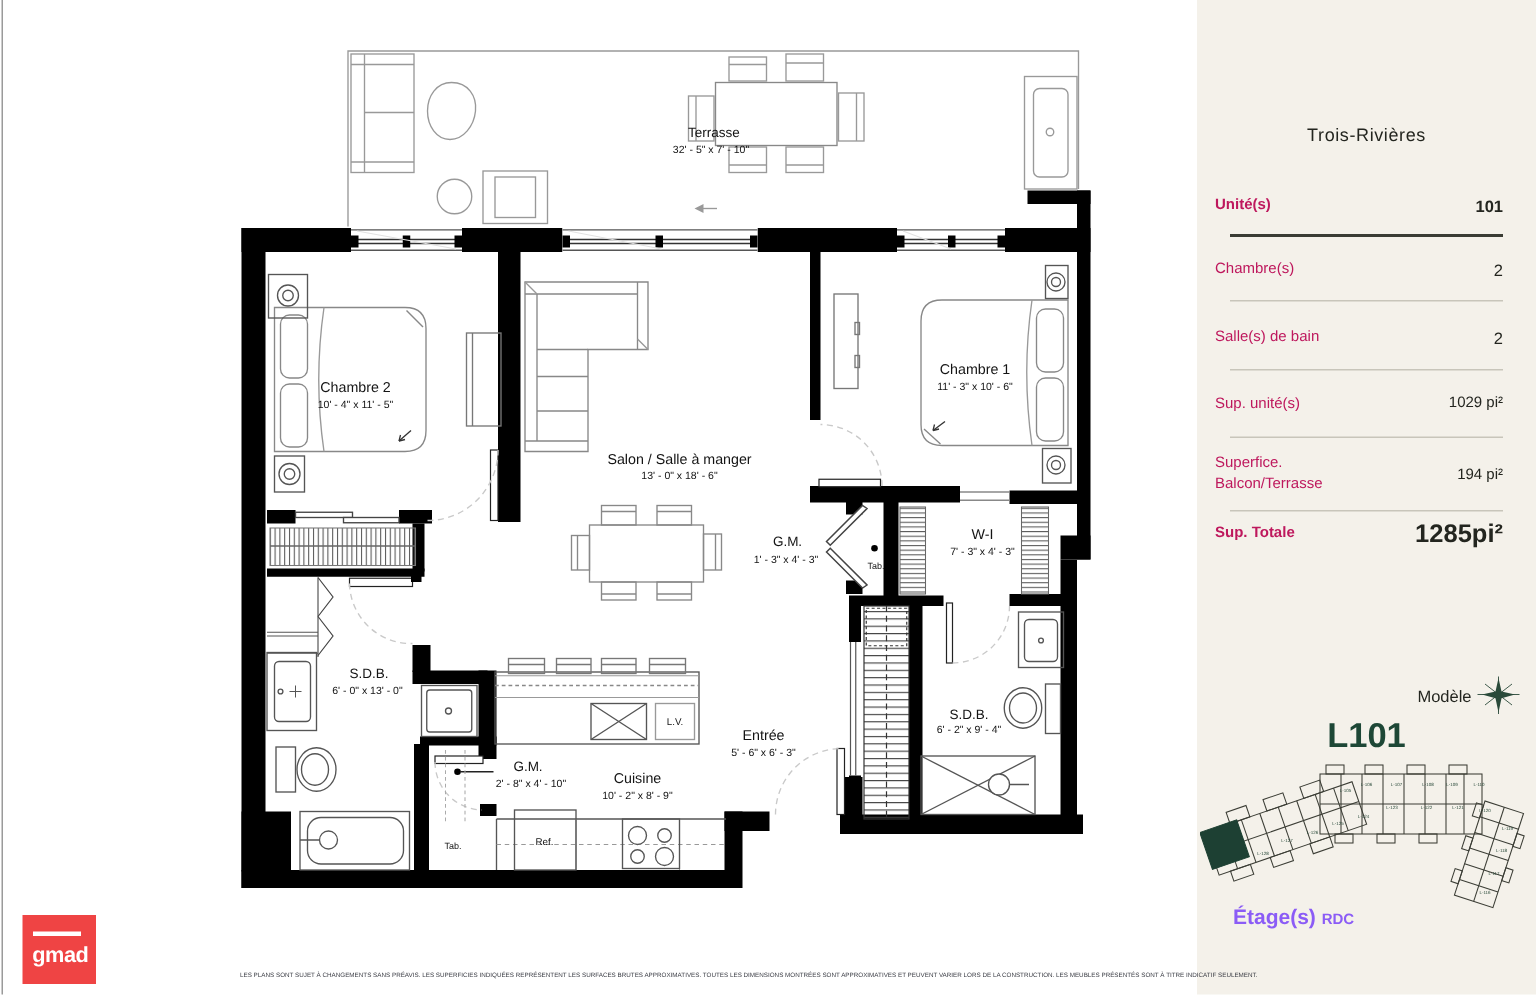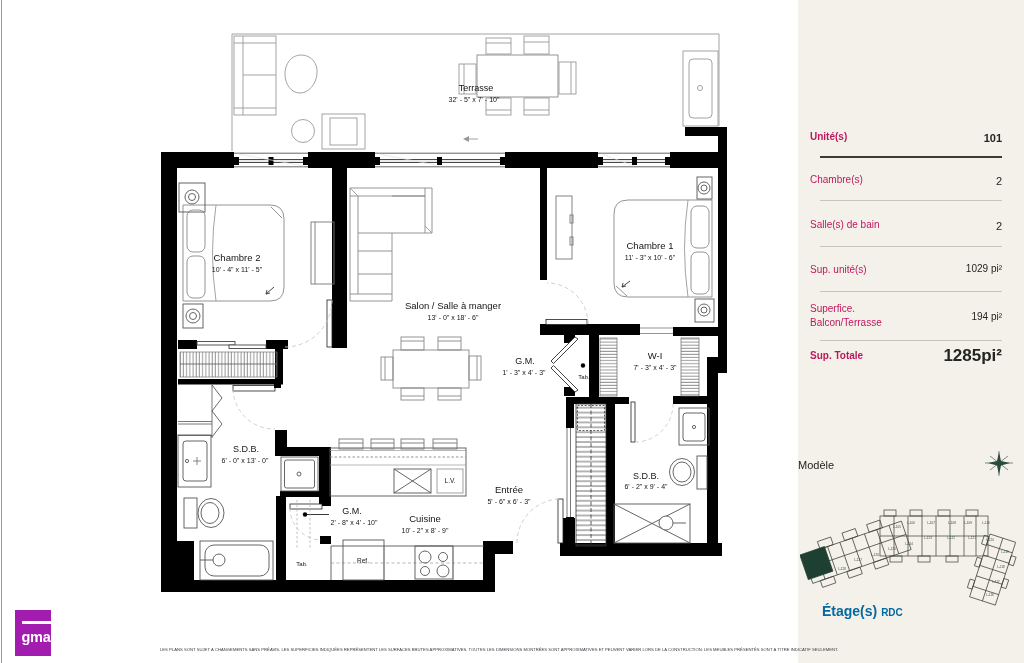--- a/index.html
+++ b/index.html
@@ -573,20 +573,21 @@
 
     <text x="450" y="483" font-size="6.5">L.V.</text>
 
     <text x="363" y="563" font-size="6.5">Ref.</text>
   </g>
 </svg>
 
 <div id="sidebar">
 
 
+  <div style="position:absolute;left:0;top:83px;width:226px;text-align:center;font-size:12px;letter-spacing:.4px;color:#23251f">Trois-Rivières</div>
 
   <div class="row-label" style="top:131px;font-weight:bold">Unité(s)</div>
   <div class="row-val" style="top:132px;font-weight:bold">101</div>
   <div class="sep" style="top:156px;height:2px;background:#3a3c34"></div>
 
   <div class="row-label" style="top:174px">Chambre(s)</div>
   <div class="row-val" style="top:175px">2</div>
   <div class="sep" style="top:200px"></div>
 
   <div class="row-label" style="top:219px">Salle(s) de bain</div>
@@ -597,22 +598,23 @@
   <div class="row-val" style="top:263px;font-size:10px">1029 pi²</div>
   <div class="sep" style="top:291px"></div>
 
   <div class="row-label" style="top:302px;line-height:14px">Superfice.<br>Balcon/Terrasse</div>
   <div class="row-val" style="top:311px;font-size:10px">194 pi²</div>
   <div class="sep" style="top:340px"></div>
 
   <div class="row-label" style="top:350px;font-weight:bold">Sup. Totale</div>
   <div class="row-val" style="top:346px;font-size:17px;font-weight:bold">1285pi²</div>
 
-  <div style="position:absolute;left:0;top:459px;width:183px;text-align:left;font-size:11px;color:#23251f">Modèle</div>
-
+  <div style="position:absolute;left:0;top:459px;width:183px;text-align:right;font-size:11px;color:#23251f">Modèle</div>
+
+  <div style="position:absolute;left:0;top:477px;width:226px;text-align:center;font-size:23px;font-weight:bold;color:#1d4736">L101</div>
 
   <svg class="abs" style="left:186px;top:450px" width="30" height="28" viewBox="0 0 30 28">
     <g stroke="#2a4a3a" stroke-width="0.6">
       <line x1="1" y1="13" x2="29" y2="13"></line>
       <line x1="15" y1="1" x2="15" y2="26"></line>
       <line x1="6" y1="6" x2="24" y2="20"></line>
       <line x1="24" y1="6" x2="6" y2="20"></line>
     </g>
     <path d="M15 2 L17 11 L26 13 L17 15.5 L15 25 L13 15.5 L4 13 L13 11 Z" fill="#2a4a3a"></path>
   </svg>
@@ -690,21 +692,21 @@
       <text x="151" y="31">L-122</text>
         <text x="172" y="31">L-121</text>
         <text x="190" y="33">L-120</text>
       <text x="205" y="45">L-119</text>
         <text x="201" y="60">L-118</text>
         <text x="196" y="75">L-117</text>
         <text x="190" y="88">L-116</text>
     </g>
   </svg>
 
-  <div style="position:absolute;left:24px;top:603px;font-size:14px;font-weight:bold;color:#0369a1">Étage(s) <span style="font-size:10px;font-weight:bold">RDC</span></div>
+  <div style="position:absolute;left:24px;top:603px;font-size:14px;font-weight:bold;color:#8b5cf6">Étage(s) <span style="font-size:10px;font-weight:bold">RDC</span></div>
 </div>
 
-<div class="abs" style="left:15px;top:610px;width:36px;height:46px;background:#a21caf">
+<div class="abs" style="left:15px;top:610px;width:49px;height:46px;background:#ef4444">
   <div class="abs" style="left:7px;top:11px;width:32px;height:3px;background:#fff"></div>
   <div class="abs" style="left:6.5px;top:18.5px;width:42px;font-size:14.5px;font-weight:bold;color:#fff;letter-spacing:-0.3px">gmad</div>
 </div>
 
 <div class="abs" style="left:160px;top:647px;width:640px;font-size:4.2px;color:#3a3c44;white-space:nowrap">LES PLANS SONT SUJET À CHANGEMENTS SANS PRÉAVIS. LES SUPERFICIES INDIQUÉES REPRÉSENTENT LES SURFACES BRUTES APPROXIMATIVES. TOUTES LES DIMENSIONS MONTRÉES SONT APPROXIMATIVES ET PEUVENT VARIER LORS DE LA CONSTRUCTION. LES MEUBLES PRÉSENTÉS SONT À TITRE INDICATIF SEULEMENT.</div>
 
 </body></html>

